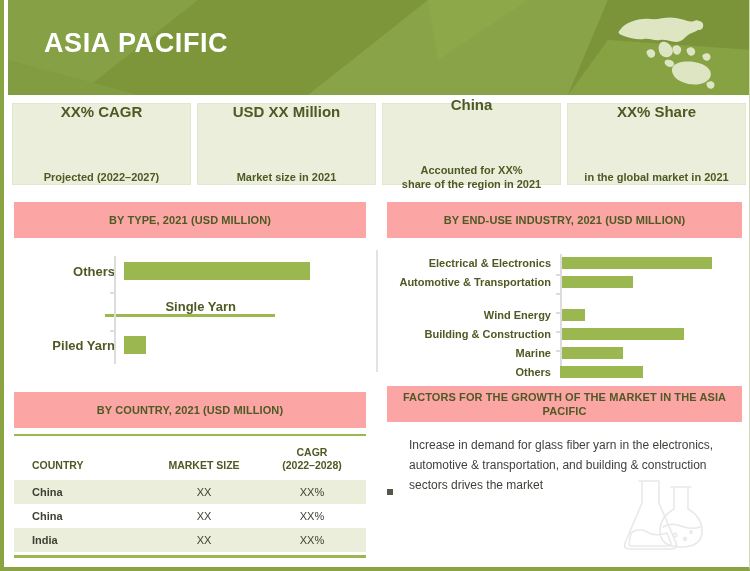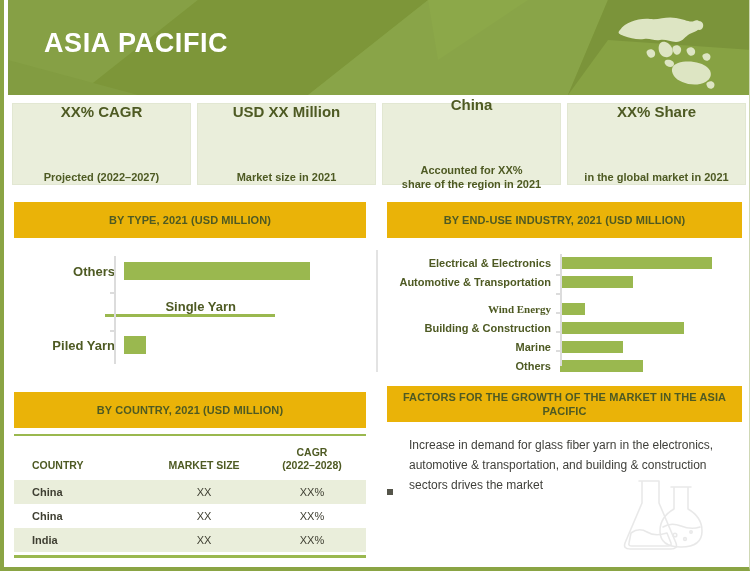--- a/index.html
+++ b/index.html
@@ -87,21 +87,21 @@
   .kpi-sub {
     font-size: 11px;
     font-weight: bold;
     color: #4e5a23;
     line-height: 1.32;
   }
 
   
   .band {
     position: absolute;
-    background: #eab308;
+    background: #fca5a5;
     display: flex;
     align-items: center;
     justify-content: center;
     text-align: center;
     box-sizing: border-box;
     padding: 0 8px;
   }
   .band-text {
     font-size: 11px;
     font-weight: bold;
@@ -343,21 +343,21 @@
       <div class="bar-track">
         <div class="bar-fill" style="width:152px;"></div>
       </div>
     </div>
     <div class="bar-row" style="height:12px;margin-top:7px;">
       <div class="bar-label">Automotive &amp; Transportation</div>
       <div class="bar-track">
         <div class="bar-fill" style="width:73px;"></div>
       </div>
     </div>
-    <div class="bar-row" style="height:12px;margin-top:15px;font-family:Liberation Serif, serif;">
+    <div class="bar-row" style="height:12px;margin-top:21px;">
       <div class="bar-label">Wind Energy</div>
       <div class="bar-track">
         <div class="bar-fill" style="width:25px;"></div>
       </div>
     </div>
     <div class="bar-row" style="height:12px;margin-top:7px;">
       <div class="bar-label">Building &amp; Construction</div>
       <div class="bar-track">
         <div class="bar-fill" style="width:124px;"></div>
       </div>

